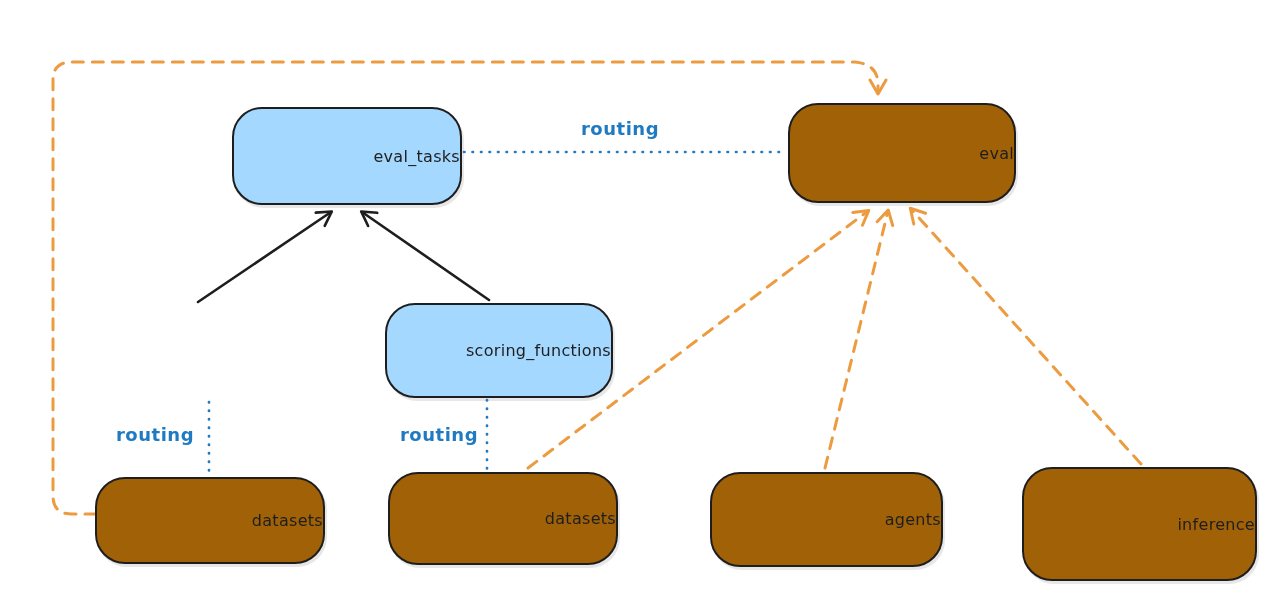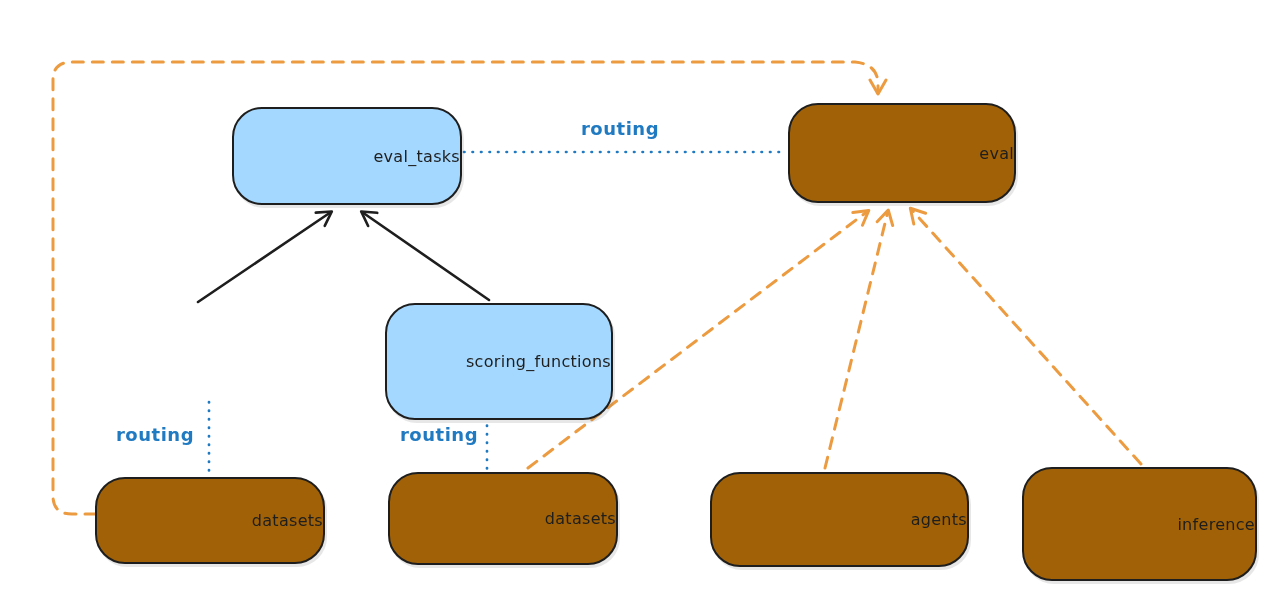--- a/index.html
+++ b/index.html
@@ -77,33 +77,33 @@
 
   <div class="node blue" style="left:232px; top:107px; width:230px; height:98px;">
     <span>eval_tasks</span>
   </div>
 
   <div class="node green" style="left:788px; top:103px; width:228px; height:100px;">
     <span>eval</span>
   </div>
 
 
-  <div class="node blue" style="left:385px; top:303px; width:228px; height:117px;">
+  <div class="node blue" style="left:385px; top:303px; width:228px; height:95px;">
     <span>scoring_functions</span>
   </div>
 
   <div class="node green" style="left:95px; top:477px; width:230px; height:87px;">
     <span>datasets</span>
   </div>
 
   <div class="node green" style="left:388px; top:472px; width:230px; height:93px;">
     <span>datasets</span>
   </div>
 
-  <div class="node green" style="left:710px; top:472px; width:259px; height:95px;">
+  <div class="node green" style="left:710px; top:472px; width:233px; height:95px;">
     <span>agents</span>
   </div>
 
   <div class="node green" style="left:1022px; top:467px; width:235px; height:114px;">
     <span>inference</span>
   </div>
 
   <div class="edge-label" style="left:568px; top:118px; width:104px;">routing</div>
 
   <div class="edge-label" style="left:108px; top:424px; width:94px;">routing</div>

